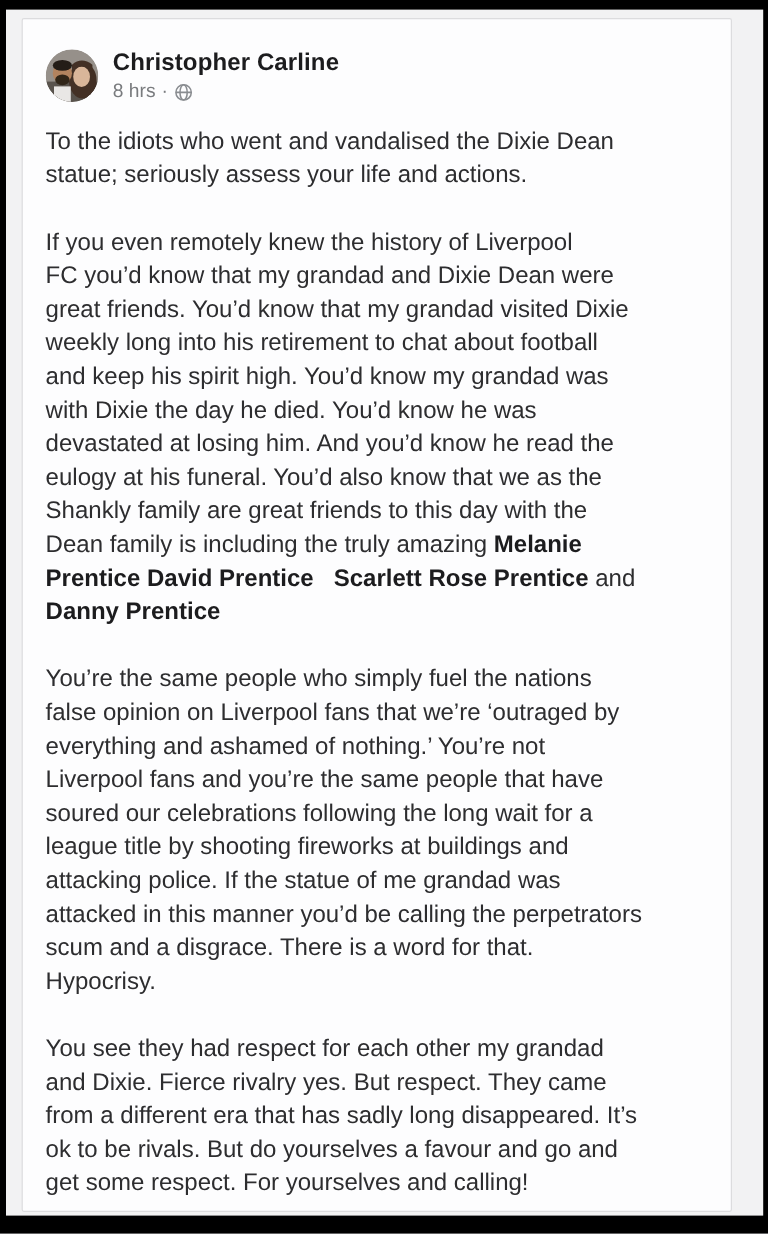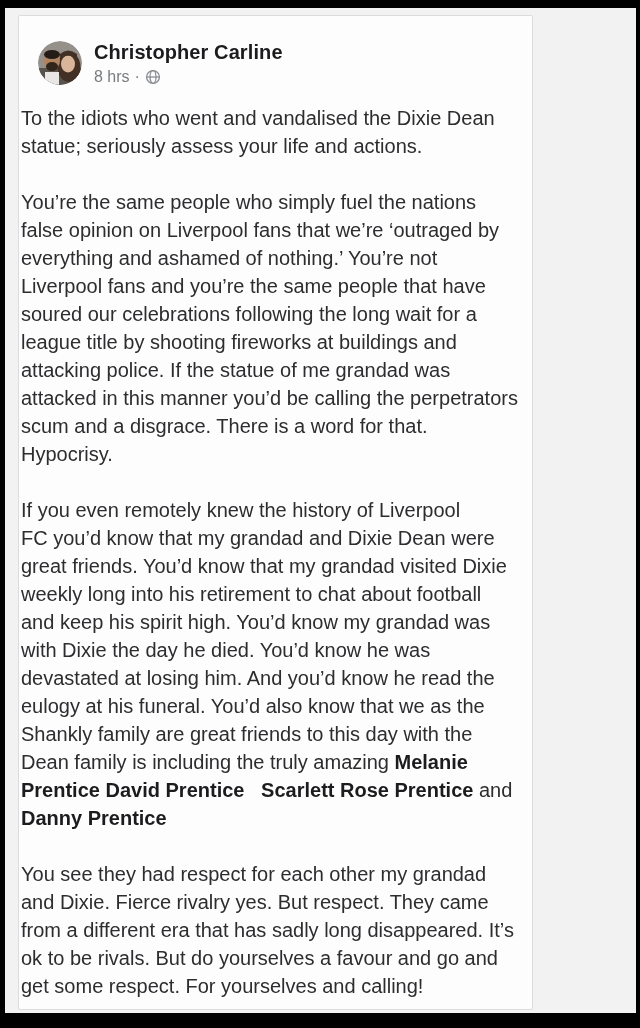--- a/index.html
+++ b/index.html
@@ -12,21 +12,21 @@
   }
   .screen {
     position: absolute;
     left: 5px; top: 8px;
     width: 631px; height: 1005px;
     background: var(--page_bg, #f2f2f3);
   }
   .card {
     position: absolute;
     left: 13px; top: 7px;
-    width: 515px; height: 995px;
+    width: 592px; height: 995px;
     background: var(--card_bg, #fdfdfe);
     border: 1px solid var(--card_border, #dcdcde);
     border-radius: 2px;
   }
   .header { position: absolute; left: 0; top: 0; width: 100%; height: 88px; }
   .avatar {
     position: absolute; left: 19px; top: 25px;
     width: 44px; height: 44px;
     border-radius: 50%;
     overflow: hidden;
@@ -44,21 +44,21 @@
     position: absolute; left: 75px; top: 51px;
     display: flex; align-items: center; gap: 5px;
     font-size: 16px;
     color: var(--meta, #797b7e);
     line-height: 20px;
   }
   .globe { display: inline-flex; align-items: center; }
   .globe svg { display: block; width: 16px; height: 16px; }
   .body {
     position: absolute;
-    left: 2px; top: 88px;
+    left: 19px; top: 88px;
     width: 574px;
     font-size: 20px;
     line-height: 28px;
     color: var(--text_primary, #2d2d2f);
     white-space: pre-wrap;
   }
   .para { margin-top: 28px; }
   .para:first-child { margin-top: 0; }
   .para b { font-weight: 700; color: var(--author, #1c1c1e); }
 </style>
@@ -95,40 +95,40 @@
           <svg viewBox="0 0 16 16" fill="none" stroke="#8a8d91" stroke-width="1.3">
             <circle cx="8" cy="8" r="6.4"></circle>
             <path d="M1.6 8 H14.4"></path>
             <ellipse cx="8" cy="8" rx="3" ry="6.4"></ellipse>
           </svg>
         </span>
       </div>
     </header>
 
     <div class="body" id="post-body"><p class="para"><span>To the idiots who went and vandalised the Dixie Dean
-statue; seriously assess your life and actions.</span></p><p class="para"><span>You’re the same people who simply fuel the nations
-false opinion on Liverpool fans that we’re ‘outraged by
-everything and ashamed of nothing.’ You’re not
-Liverpool fans and you’re the same people that have
-soured our celebrations following the long wait for a
-league title by shooting fireworks at buildings and
-attacking police. If the statue of me grandad was
-attacked in this manner you’d be calling the perpetrators
-scum and a disgrace. There is a word for that.
-Hypocrisy.</span></p><p class="para"><span>If you even remotely knew the history of Liverpool
+statue; seriously assess your life and actions.</span></p><p class="para"><span>If you even remotely knew the history of Liverpool
 FC you’d know that my grandad and Dixie Dean were
 great friends. You’d know that my grandad visited Dixie
 weekly long into his retirement to chat about football
 and keep his spirit high. You’d know my grandad was
 with Dixie the day he died. You’d know he was
 devastated at losing him. And you’d know he read the
 eulogy at his funeral. You’d also know that we as the
 Shankly family are great friends to this day with the
 Dean family is including the truly amazing </span><b>Melanie
 Prentice David Prentice</b><span>   </span><b>Scarlett Rose Prentice</b><span> and
-</span><b>Danny Prentice</b></p><p class="para"><span>You see they had respect for each other my grandad
+</span><b>Danny Prentice</b></p><p class="para"><span>You’re the same people who simply fuel the nations
+false opinion on Liverpool fans that we’re ‘outraged by
+everything and ashamed of nothing.’ You’re not
+Liverpool fans and you’re the same people that have
+soured our celebrations following the long wait for a
+league title by shooting fireworks at buildings and
+attacking police. If the statue of me grandad was
+attacked in this manner you’d be calling the perpetrators
+scum and a disgrace. There is a word for that.
+Hypocrisy.</span></p><p class="para"><span>You see they had respect for each other my grandad
 and Dixie. Fierce rivalry yes. But respect. They came
 from a different era that has sadly long disappeared. It’s
 ok to be rivals. But do yourselves a favour and go and
 get some respect. For yourselves and calling!</span></p></div>
 
   </article>
 </div>
 
 </body></html>

